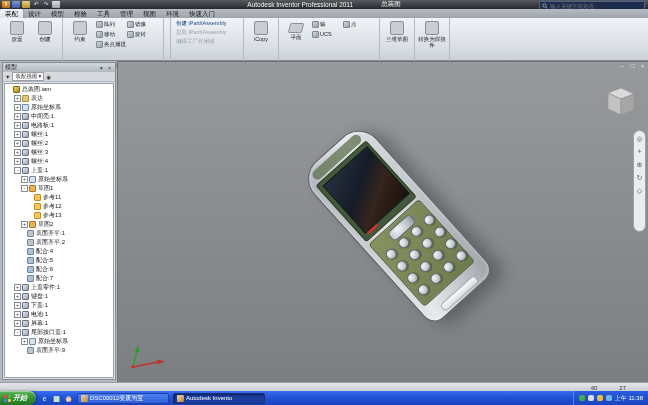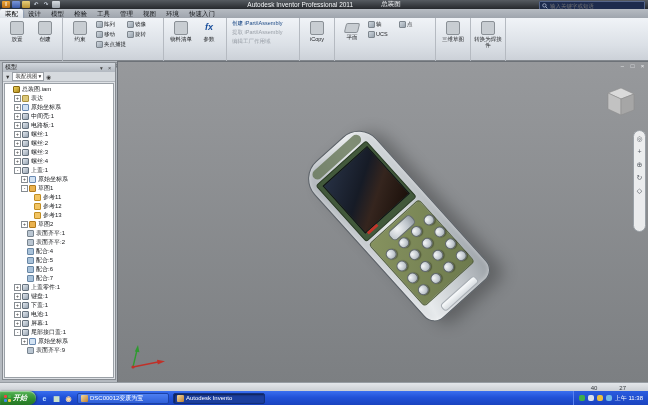--- a/index.html
+++ b/index.html
@@ -240,30 +240,20 @@
             </div>
             <div class="btn-small">
               <span class="sic"></span>
               <span>夹点捕捉</span>
             </div>
           </div>
         </div>
         <div class="rgroup-label">位置</div>
       </div>
       <div class="rgroup">
-        <div class="ginner">
-          <div class="btn-big">
-            <div class="ic ic-bom"></div>
-            <div class="lbl">物料清单</div>
-          </div>
-          <div class="btn-big">
-            <div class="ic ic-fx">fx</div>
-            <div class="lbl">参数</div>
-          </div>
-        </div>
         <div class="rgroup-label">管理</div>
       </div>
       <div class="rgroup">
         <div class="ginner">
           <div class="smallwrap">
             <div class="btn-text">创建 iPart/iAssembly</div>
             <div class="btn-text dis">提取 iPart/iAssembly</div>
             <div class="btn-text dis">编辑工厂作用域</div>
           </div>
         </div>

